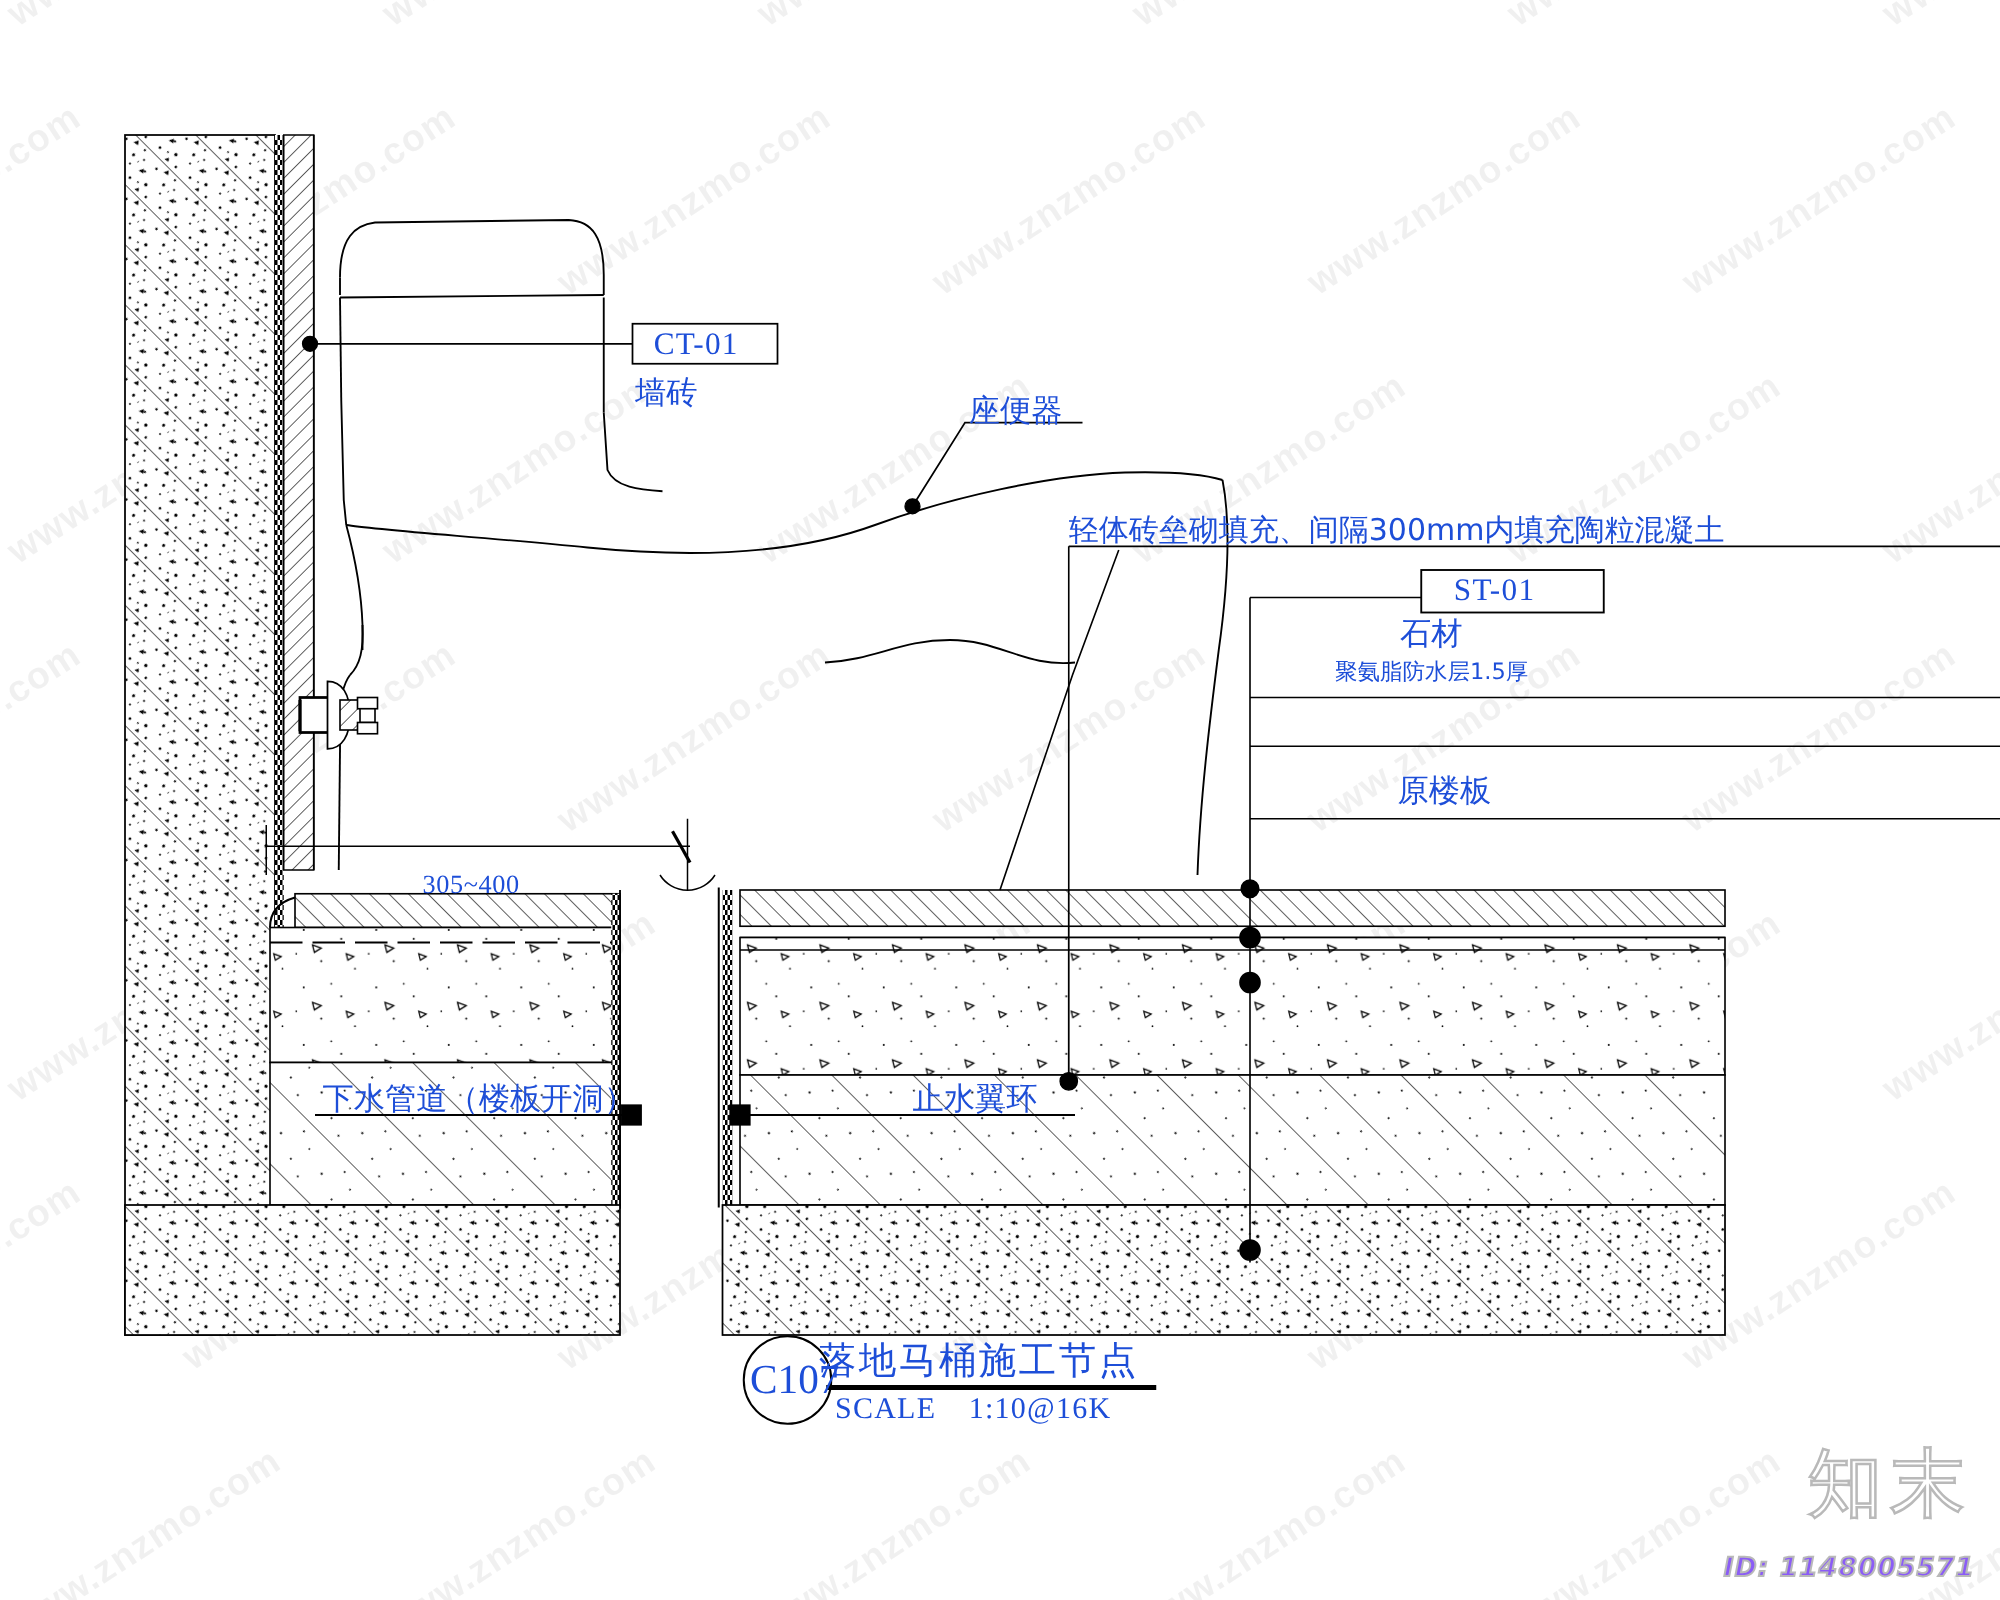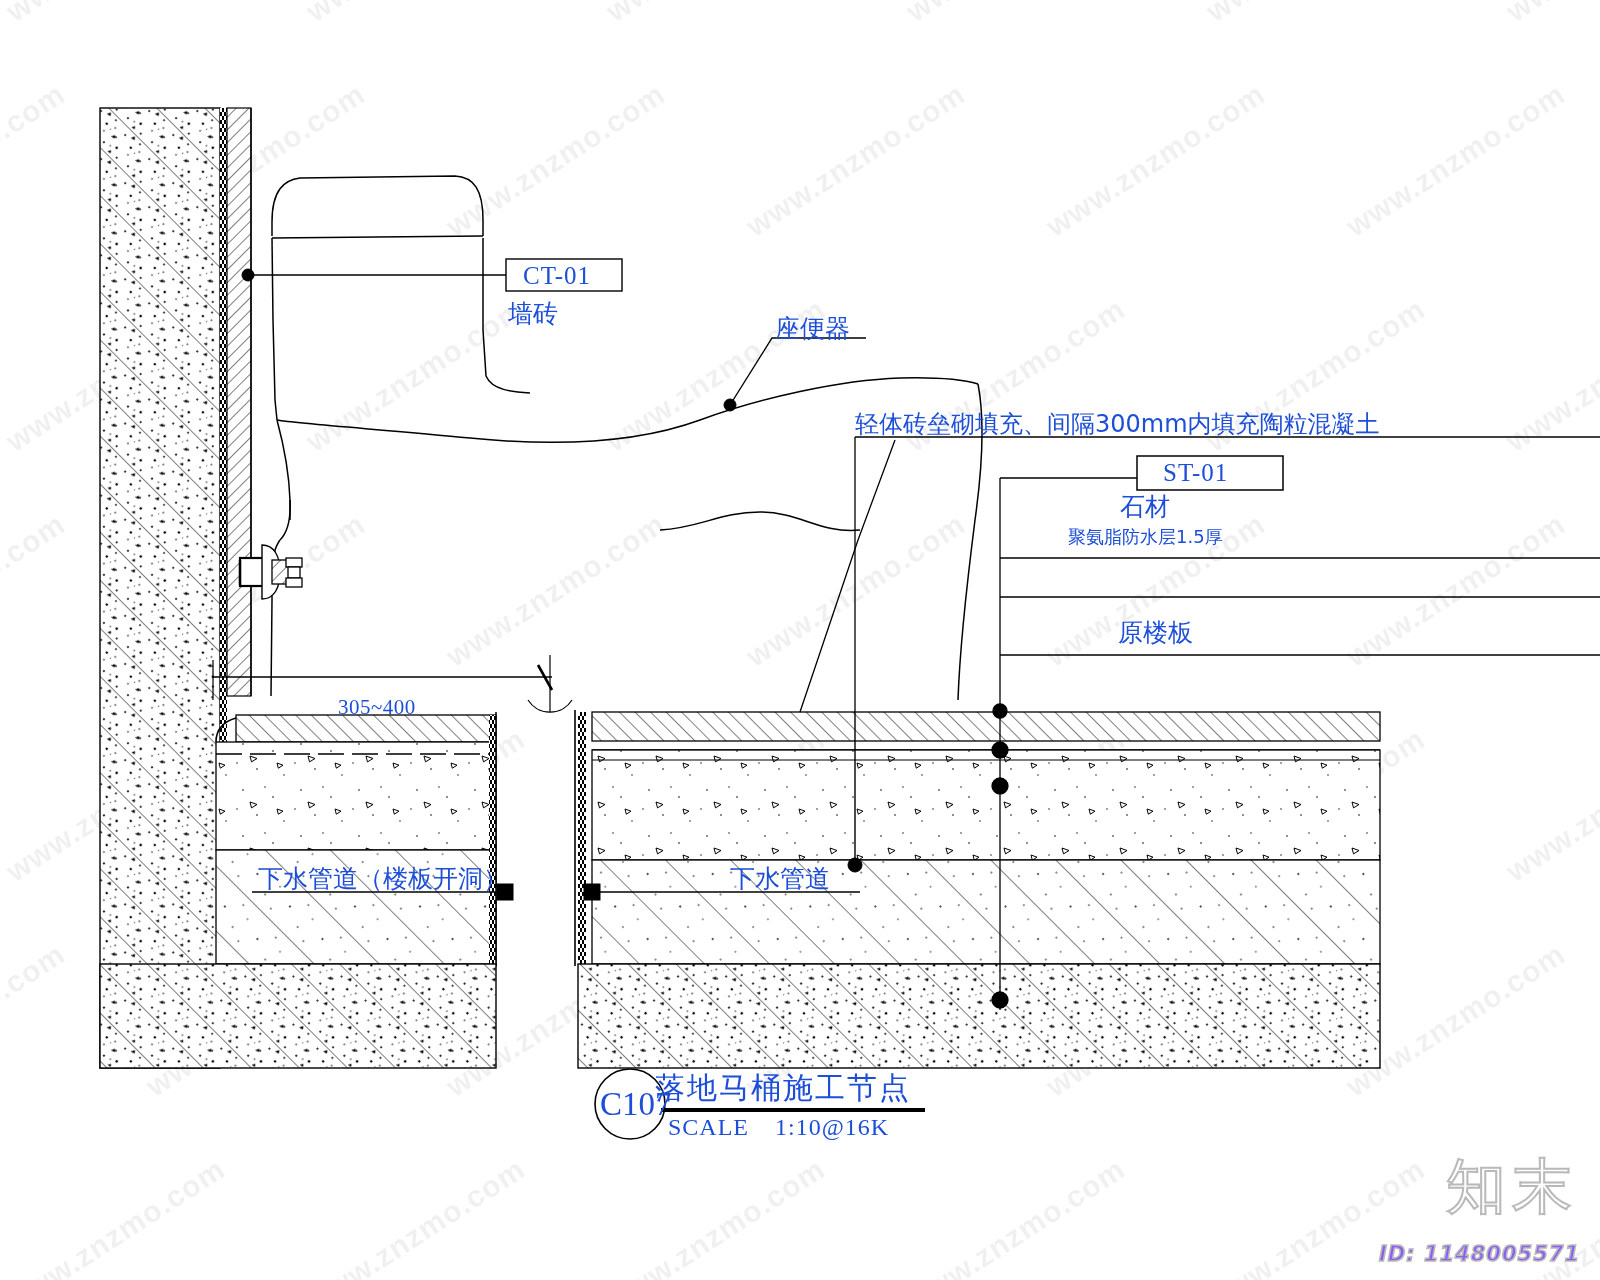--- a/index.html
+++ b/index.html
@@ -315,21 +315,21 @@
 
   <div class="txt cn" style="left:1120px;top:490px;font-size:25px;font-family:Liberation Serif, serif;">石材</div>
 
   <div class="txt cn" style="left:1068px;top:525px;font-size:18px;">聚氨脂防水层1.5厚</div>
 
 
   <div class="txt cn" style="left:1118px;top:616px;font-size:25px;">原楼板</div>
 
   <div class="txt cn" style="left:258px;top:862px;font-size:25px;">下水管道（楼板开洞）</div>
 
-  <div class="txt cn" style="left:730px;top:862px;font-size:25px;">下水管道</div>
+  <div class="txt cn" style="left:730px;top:862px;font-size:25px;">止水翼环</div>
 
   <div class="txt mono" style="left:338px;top:657px;font-size:21px;letter-spacing:.5px;margin-top:38px;">305~400</div>
 
   <div class="txt mono" style="left:600px;top:1086px;font-size:33px;letter-spacing:0px;">C107</div>
 
   <div class="txt cn" style="left:655px;top:1068px;font-size:30px;letter-spacing:2px;">落地马桶施工节点</div>
 
   <div class="txt mono" style="left:668px;top:1114px;font-size:24px;letter-spacing:1px;">SCALE</div>
 
   <div class="txt mono" style="left:775px;top:1114px;font-size:24px;letter-spacing:1px;">1:10@16K</div>

